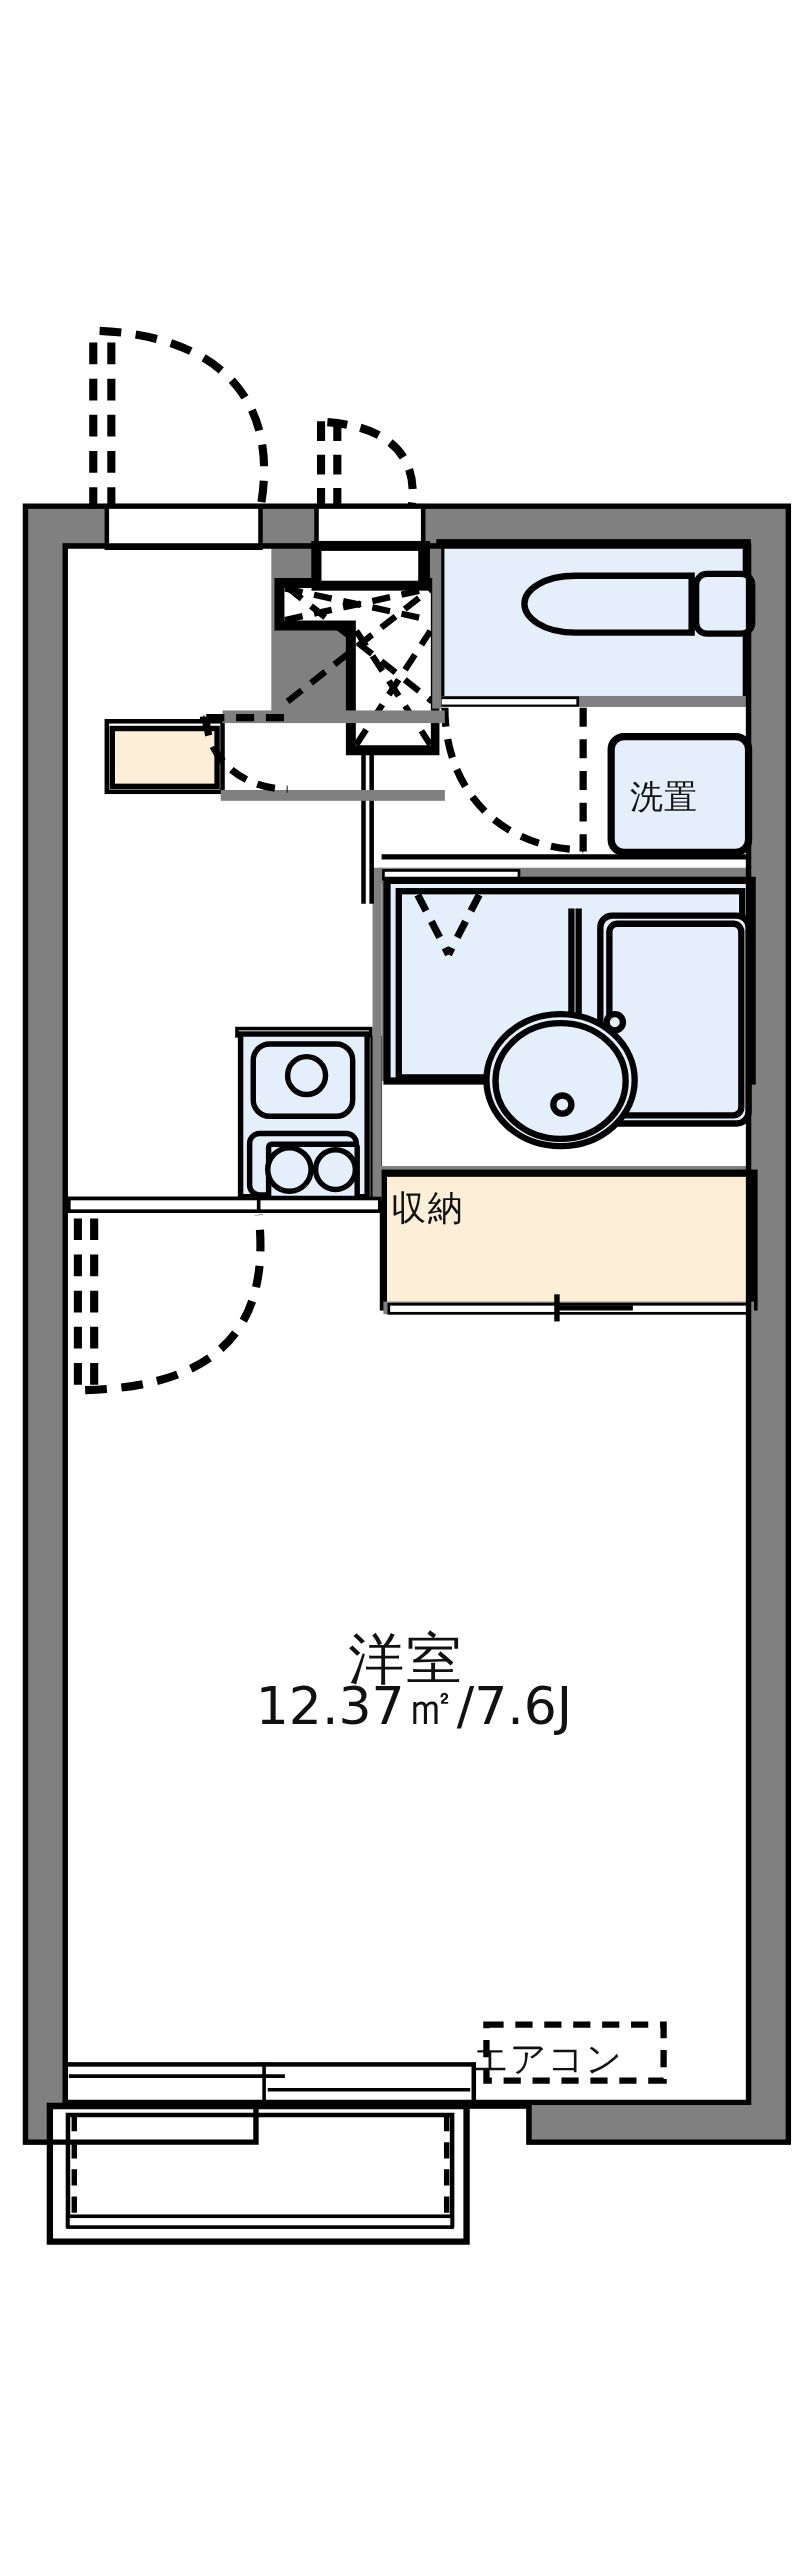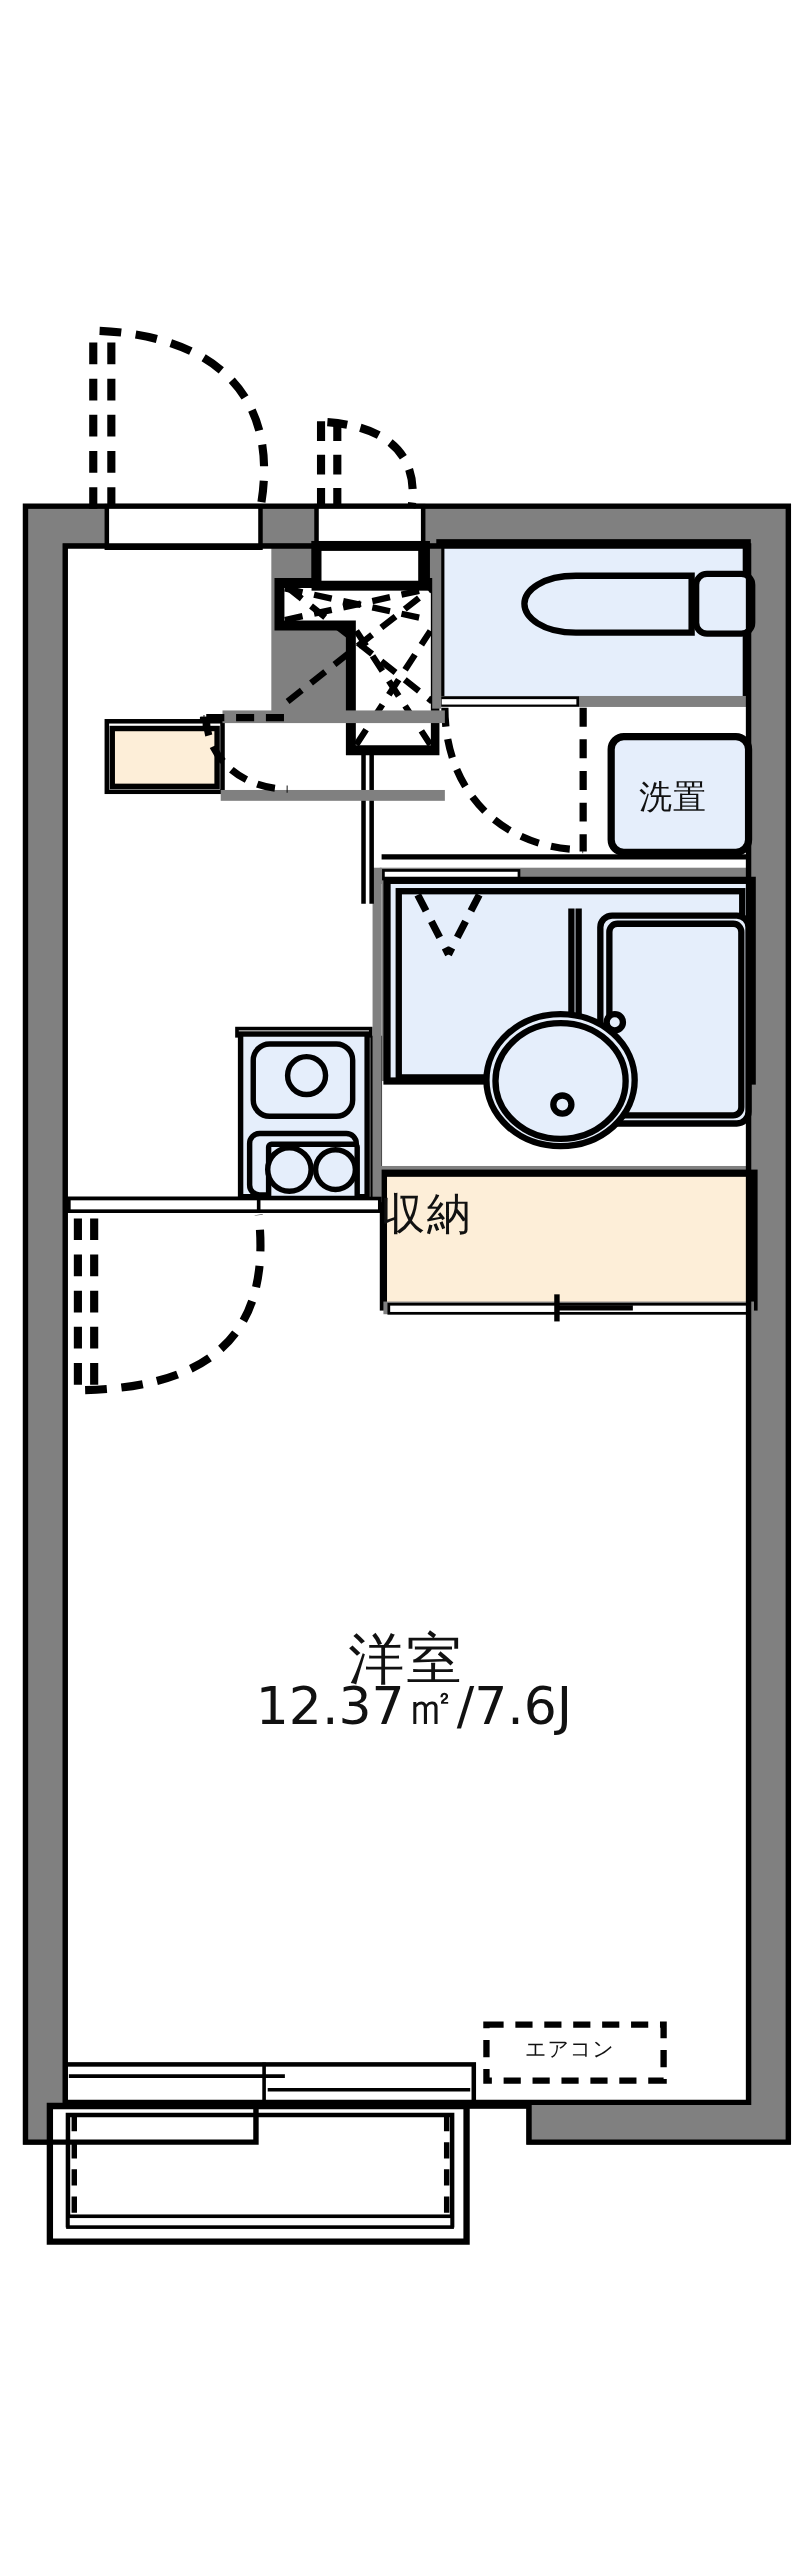--- a/index.html
+++ b/index.html
@@ -2,23 +2,23 @@
 <html style="font-size:14.5px"><head>
 <meta charset="utf-8">
 <style>
   html,body{margin:0;padding:0;background:#ffffff;}
   body{font-family:"Liberation Sans","DejaVu Sans",sans-serif;}
   #stage{position:relative;width:812px;height:2576px;background:#fff;overflow:hidden;}
   #plan{position:absolute;left:0;top:0;}
   .lbl{position:absolute;color:#111;white-space:nowrap;font-family:"DejaVu Sans","Liberation Sans",sans-serif;}
   #lbl-yoshitsu{left:0;right:0;text-align:center;top:1596px;font-size:56px;letter-spacing:1.8px;margin-top:26px;}
   #lbl-area{left:16px;right:0;text-align:center;top:1672px;font-size:52px;}
-  #lbl-shuno{left:381px;top:1185px;font-size:44px;letter-spacing:1.8px;}
-  #lbl-senchi{left:630px;top:775px;font-size:33px;letter-spacing:0.9px;margin-left:9px;}
-  #lbl-aircon{left:525px;top:2035px;font-size:21px;letter-spacing:0.9px;}
+  #lbl-shuno{left:391px;top:1185px;font-size:35px;letter-spacing:1.8px;}
+  #lbl-senchi{left:630px;top:775px;font-size:33px;letter-spacing:0.9px;}
+  #lbl-aircon{left:472px;top:2035px;font-size:36px;letter-spacing:0.9px;}
 </style>
 </head>
 <body>
 
 <div id="stage">
 
 <svg id="plan" width="812" height="2576" viewBox="0 0 898 2850" shape-rendering="geometricPrecision">
 
   <defs>
     

